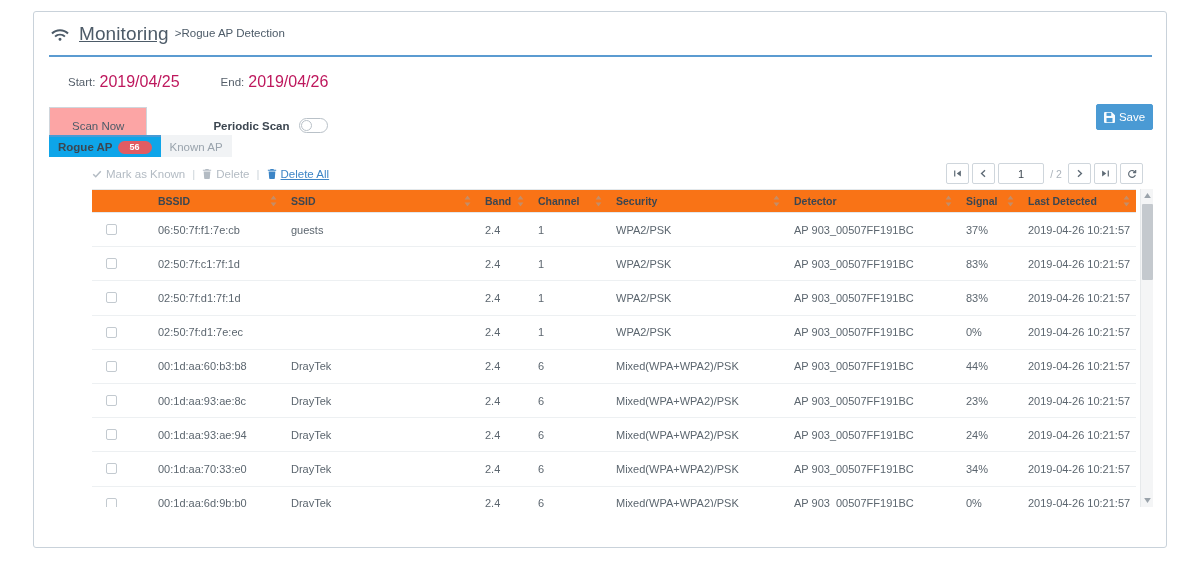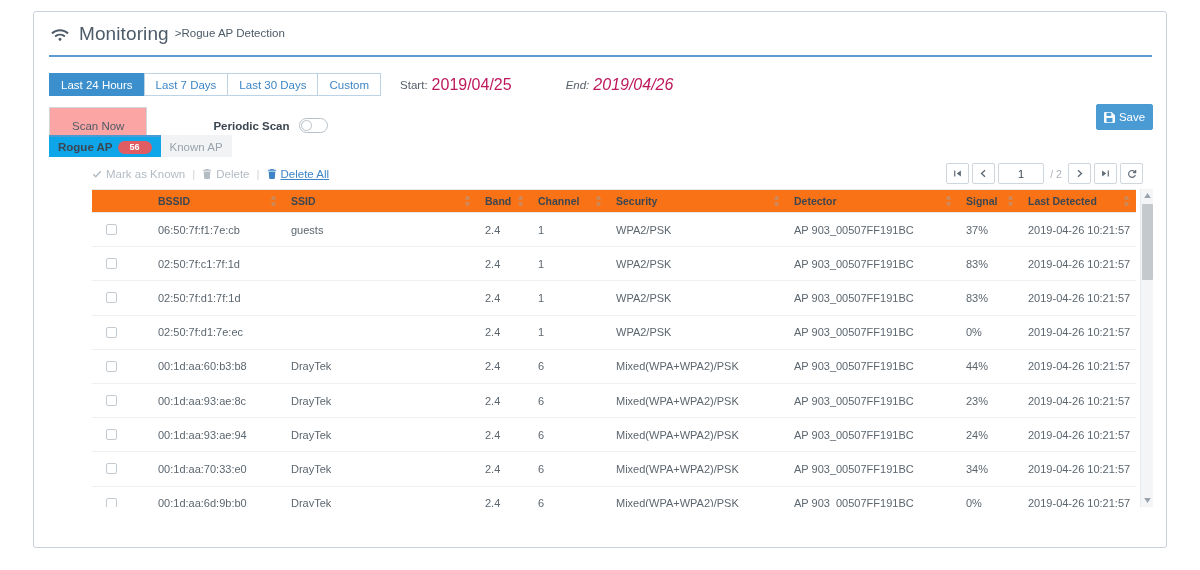--- a/index.html
+++ b/index.html
@@ -29,20 +29,21 @@
     position: absolute; left: 0; top: 0;
     width: 100%; height: 43px;
     padding: 0 15px;
     display: flex; align-items: center;
   }
   .wifi-icon { width: 22px; height: 18px; margin-right: 8px; color: #4d5b68; flex: 0 0 auto; }
   .wifi-icon svg { display: block; }
   .head-title {
     font-size: 19px; color: #4d5b68; font-weight: 400;
     letter-spacing: .1px;
+    text-decoration: underline;
   }
   .head-crumb {
     font-size: 11.5px; color: #4d5b68; margin-left: 6px; padding-bottom: 1px;
   }
   .head-rule {
     position: absolute; left: 15px; top: 43px; width: 1103px;
     height: 2px; background: #5b9bd1;
   }
 
   
@@ -193,32 +194,26 @@
           <path d="M12 4.6c-3.8 0-7.2 1.5-9.7 4l1.6 1.6C6 8.1 8.8 6.9 12 6.9s6 1.2 8.1 3.3l1.6-1.6c-2.5-2.5-5.9-4-9.7-4z"></path>
         </svg>
       </span>
       <span class="head-title">Monitoring</span>
       <span class="head-crumb">&gt;Rogue AP Detection</span>
     </div>
     <div class="head-rule"></div>
 
     <div class="filterbar">
       <div style="display:flex;align-items:center;">
-        <div class="btngroup">
-          <div class="seg active">Last 24 Hours</div>
-          <div class="seg">Last 7 Days</div>
-          <div class="seg">Last 30 Days</div>
-          <div class="seg">Custom</div>
-        </div>
         <div class="daterange">
           <span class="dr-label">Start:</span>
           <span class="dr-value">2019/04/25</span>
         </div>
         <div class="dr-gap"></div>
-        <div class="daterange" style="margin-left:13px;font-style:italic;">
+        <div class="daterange" style="margin-left:0;">
           <span class="dr-label">End:</span>
           <span class="dr-value">2019/04/26</span>
         </div>
       </div>
     </div>
 
     <div class="scanrow">
       <div class="scanbtn">Scan Now</div>
       <div class="periodic-wrap">
         <span class="periodic-label">Periodic Scan</span>

